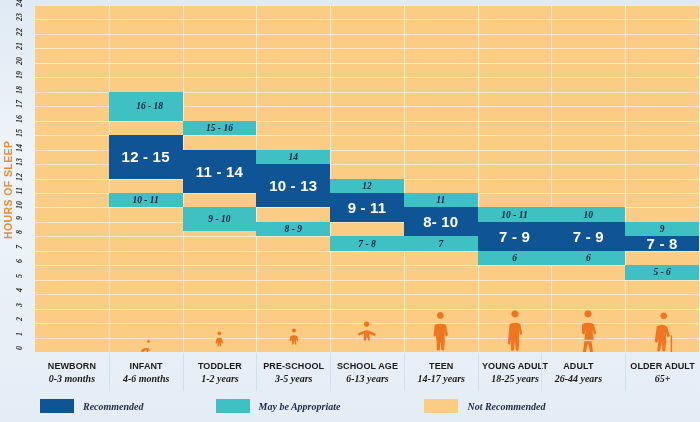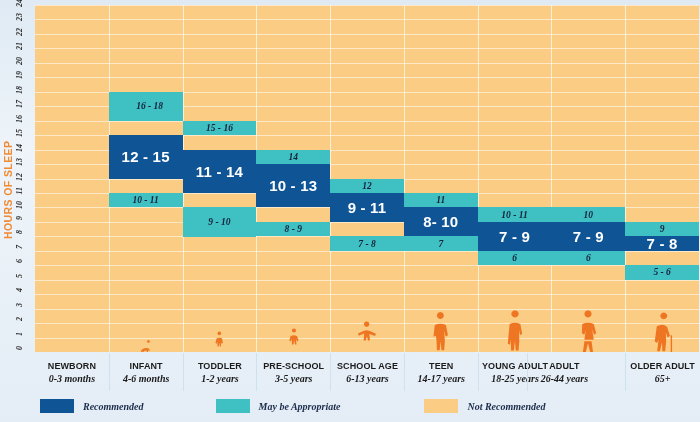--- a/index.html
+++ b/index.html
@@ -223,21 +223,21 @@
         <span>12 - 15</span>
       </div>
       <svg viewBox="0 0 100 100" preserveAspectRatio="xMidYMax meet" class="figure" style="width: 12.4px; height: 20px; left: 30.6889px;">
         <path d="M76 26 a11 11 0 1 1 .1 0z M16 96 q2-14 14-20 q14-8 32-8 q14 0 20 8 l6 10 -8 6 -6 -8 -2 18 -9 0 -1 -14 -18 2 -6 6 -2 8 -8 0 2 -12 -10 10 4 10 -8 0z" fill="#EE7623"></path>
       </svg>
     </div>
     <div class="col" style="left: 147.556px; width: 73.7778px;">
       <div class="band maybe" style="top: 115.667px; height: 14.4583px;">
         <span>15 - 16</span>
       </div>
-      <div class="band maybe" style="top: 202.417px; height: 30px;">
+      <div class="band maybe" style="top: 202.417px; height: 24px;">
         <span>9 - 10</span>
       </div>
       <div class="band rec" style="top: 144.583px; height: 43.375px;">
         <span>11 - 14</span>
       </div>
       <svg viewBox="0 0 100 100" preserveAspectRatio="xMidYMax meet" class="figure" style="width: 18.6px; height: 30px; left: 27.5889px;">
         <path d="M50 10 a10 10 0 1 1 .1 0z M36 26 q14-6 28 0 l6 26 -8 4 -3 -12 0 26 -6 0 -3 -18 -3 18 -7 0 0 -26 -3 12 -8 -4z" fill="#EE7623"></path>
       </svg>
     </div>
     <div class="col" style="left: 221.333px; width: 73.7778px;">
@@ -348,21 +348,21 @@
       <div class="cat-age">6-13 years</div>
     </div>
     <div class="cat" style="left: 368.889px; width: 73.7778px;">
       <div class="cat-name">TEEN</div>
       <div class="cat-age">14-17 years</div>
     </div>
     <div class="cat" style="left: 442.667px; width: 73.7778px;">
       <div class="cat-name">YOUNG ADULT</div>
       <div class="cat-age">18-25 years</div>
     </div>
-    <div class="cat" style="left: 492px; width: 73.7778px;">
+    <div class="cat" style="left: 506px; width: 73.7778px;">
       <div class="cat-name">ADULT</div>
       <div class="cat-age">26-44 years</div>
     </div>
     <div class="cat" style="left: 590.222px; width: 73.7778px;">
       <div class="cat-name">OLDER ADULT</div>
       <div class="cat-age">65+</div>
     </div>
   </div>
 
 <div id="legend">

